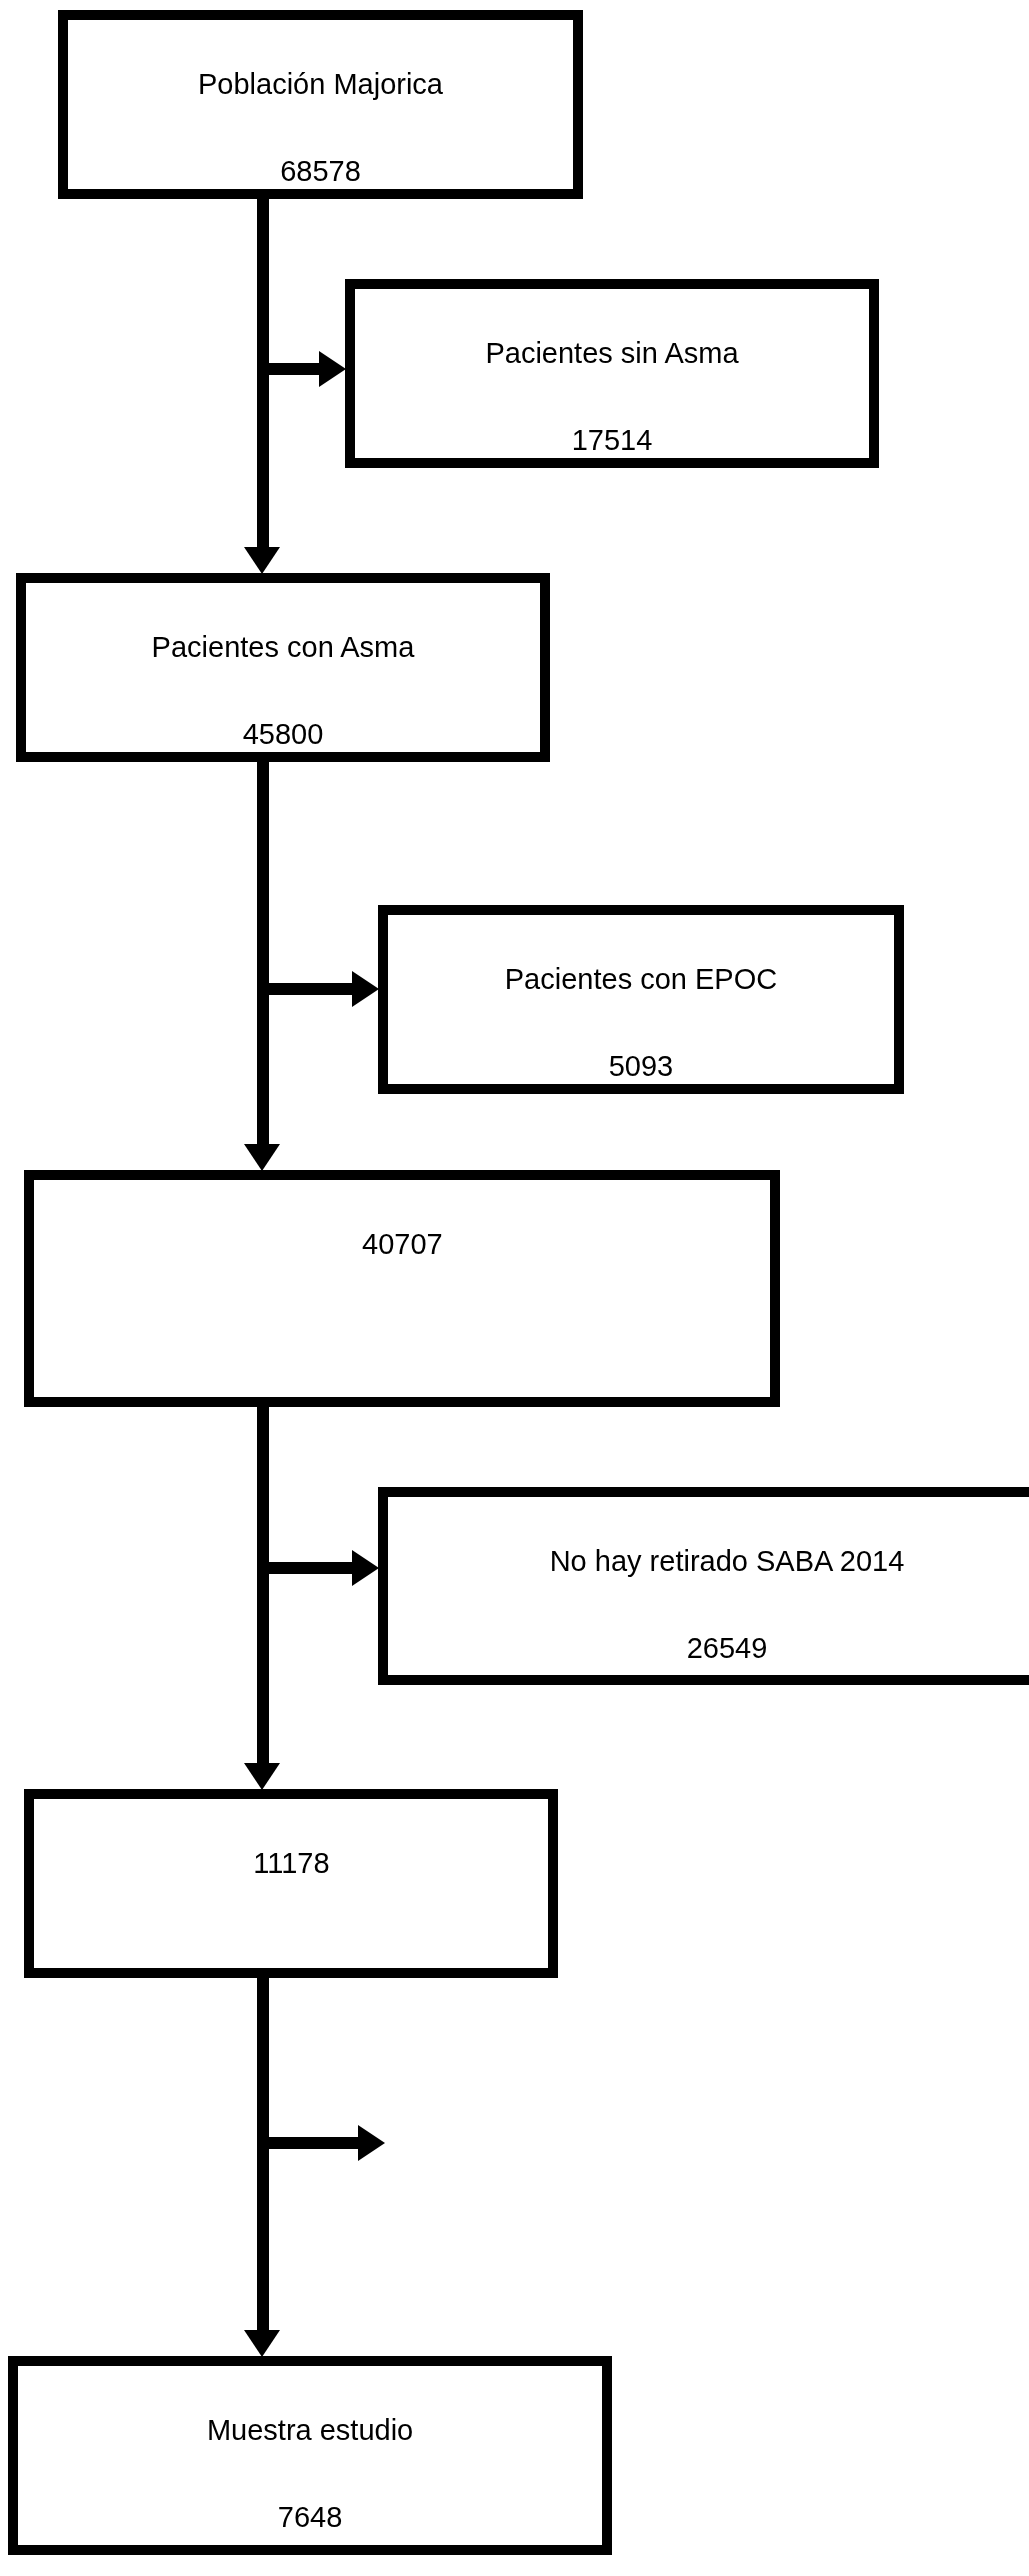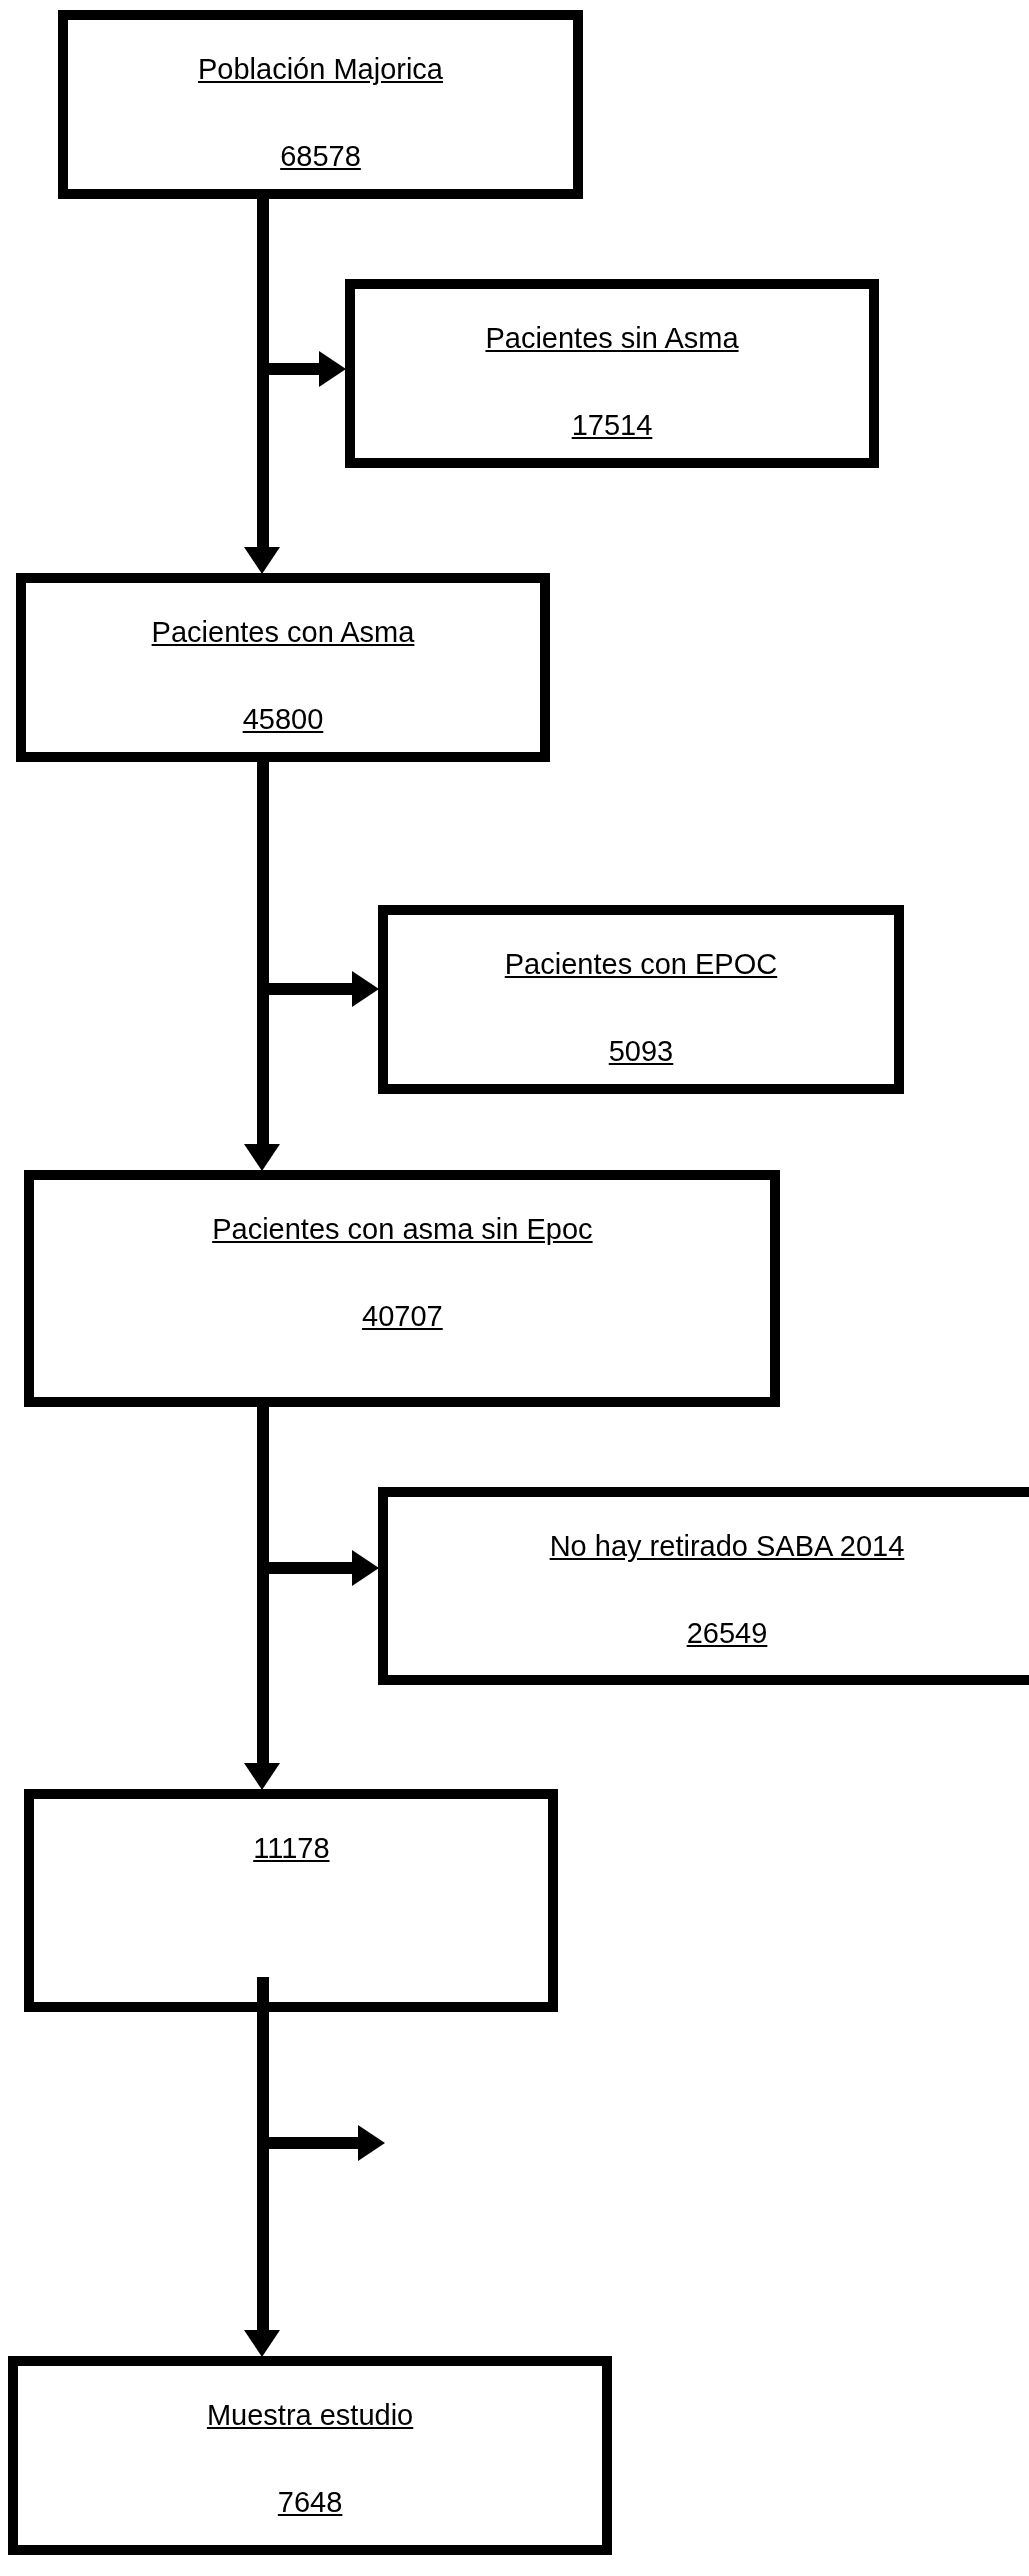--- a/index.html
+++ b/index.html
@@ -16,27 +16,26 @@
     overflow: hidden;
   }
   .node {
     position: absolute;
     box-sizing: border-box;
     border: 10.6px solid #000000;
     background: #ffffff;
     display: flex;
     flex-direction: column;
     align-items: center;
-    padding-top: 33px;
+    padding-top: 48px;
     gap: 54px;
     font-size: 29px;
     line-height: 1.15;
     color: #000000;
     text-align: center;
-    text-decoration: underline;
   }
   .node-label, .node-value {
     display: block;
     white-space: nowrap;
   }
   .vline {
     position: absolute;
     width: 12.2px;
     background: #000000;
   }
@@ -93,36 +92,35 @@
 
   <div class="hline" style="left:257px; top:983px; width:97px;"></div>
   <div class="head-right" style="left:352px; top:971px;"></div>
 
   <div class="node" style="left:378px; top:905px; width:526px; height:189px;">
     <span class="node-label">Pacientes con EPOC</span>
     <span class="node-value">5093</span>
   </div>
 
   <div class="node" style="left:24.4px; top:1170px; width:756px; height:237px;">
-    <span class="node-label">Pacientes con asma sin Epoc</span>
     <span class="node-value">40707</span>
   </div>
 
   <div class="vline" style="left:257px; top:1405px; height:361px;"></div>
   <div class="head-down" style="left:244px; top:1763px;"></div>
 
   <div class="hline" style="left:257px; top:1562px; width:97px;"></div>
   <div class="head-right" style="left:352px; top:1550px;"></div>
 
   <div class="node" style="left:378px; top:1487px; width:698px; height:198px;">
     <span class="node-label">No hay retirado SABA 2014</span>
     <span class="node-value">26549</span>
   </div>
 
-  <div class="node" style="left:24.4px; top:1789px; width:534px; height:223px;">
+  <div class="node" style="left:24.4px; top:1789px; width:534px; height:189px;">
     <span class="node-value">11178</span>
   </div>
 
   <div class="vline" style="left:257px; top:1977px; height:355px;"></div>
   <div class="head-down" style="left:244px; top:2330px;"></div>
 
   <div class="hline" style="left:257px; top:2137px; width:103px;"></div>
   <div class="head-right" style="left:358px; top:2125px;"></div>
 
 

